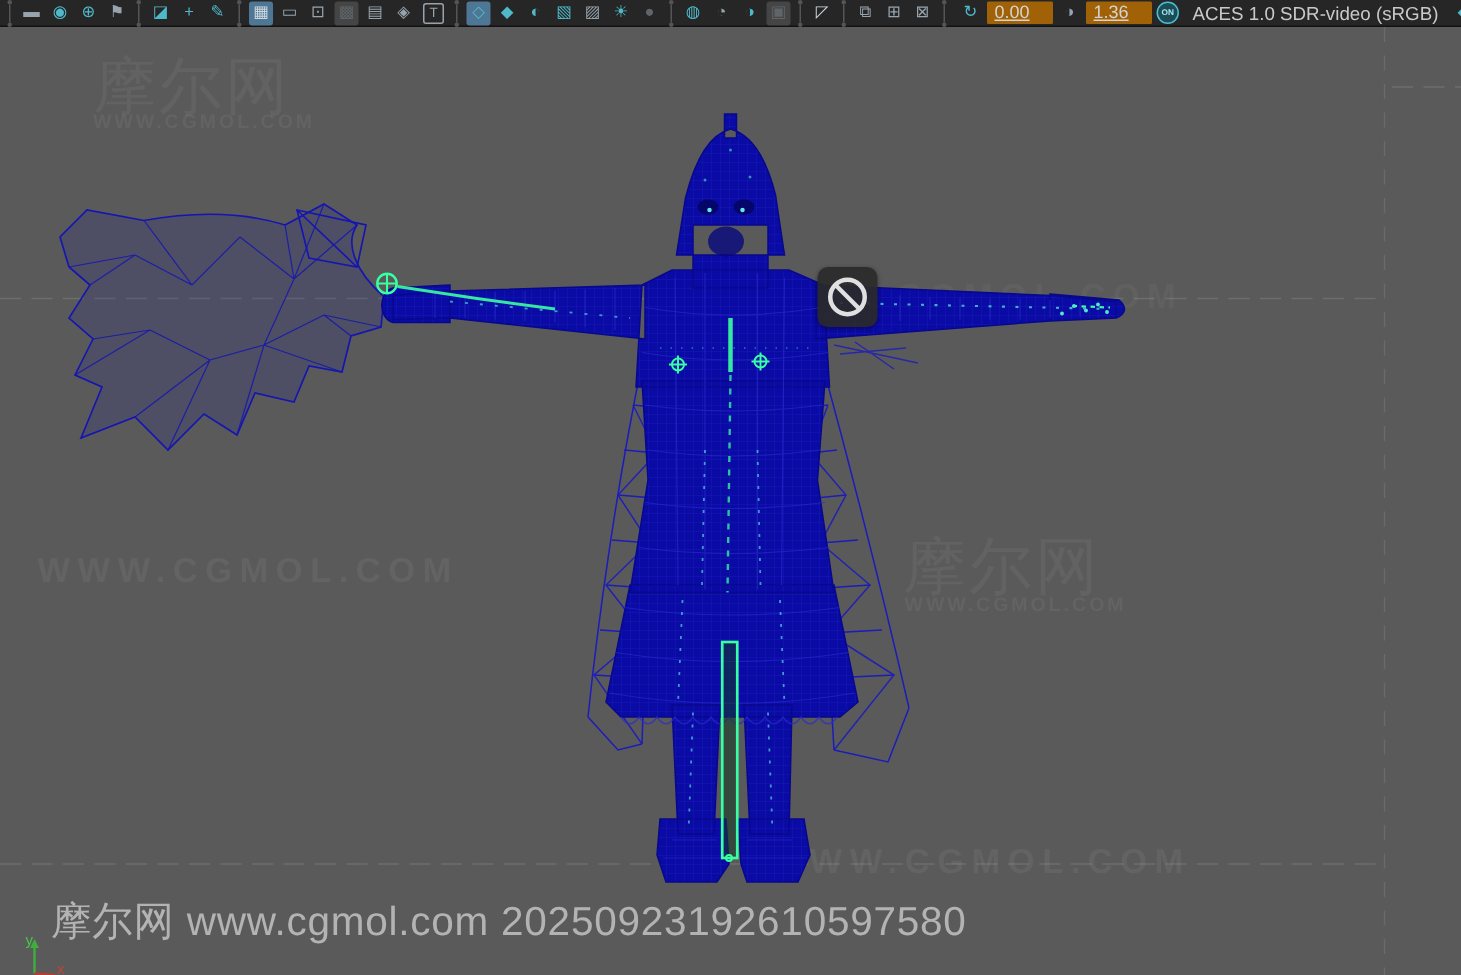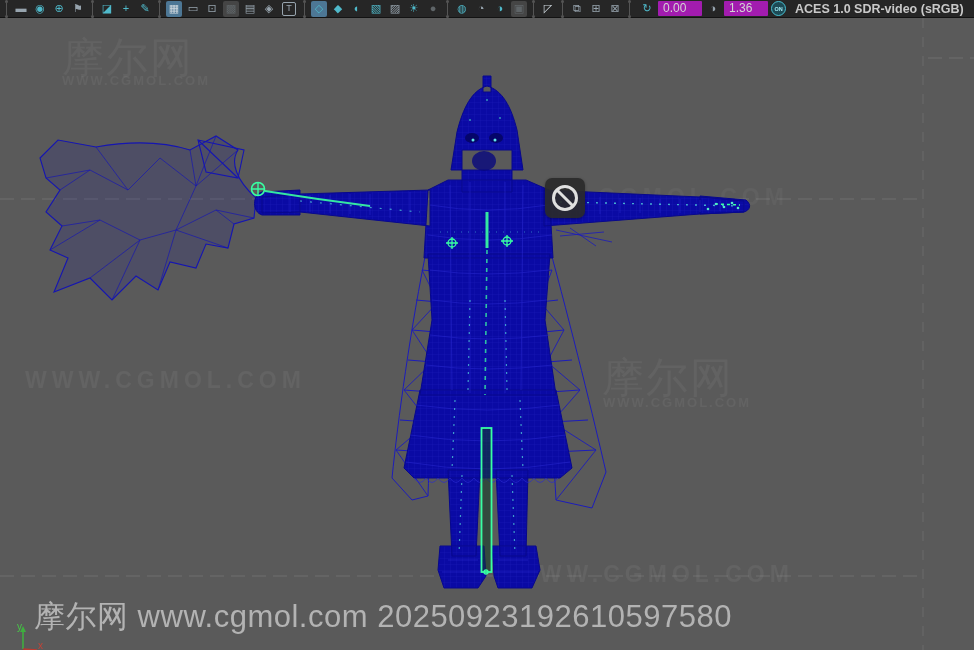--- a/index.html
+++ b/index.html
@@ -18,39 +18,39 @@
   .tint-light{color:#cfd8de;}
   .tint-dim{color:#5f6568;}
   .hl-blue{background:#4d7795;}
   .hl-dark{background:#454545;}
   .tb-boxed{border:1px solid #97a4ae;width:12px;height:12px;line-height:11px;font-size:9px;margin:0 2px;}
   .tb-divider{width:1px;height:12px;background:#555;margin:0 3px;flex:0 0 auto;position:relative;}
   .tb-divider::before,.tb-divider::after{content:"";position:absolute;left:-1px;width:3px;height:3px;
            border-radius:50%;background:#555;}
   .tb-divider::before{top:-3px;} .tb-divider::after{bottom:-3px;}
   .tb-spacer{flex:1 1 auto;}
-  .tb-field{background:#a21caf;color:#d4d4d4;font-size:12px;padding:0 5px;height:15px;
-            line-height:15px;min-width:34px;border-radius:1px;flex:0 0 auto;cursor:text;}
+  .tb-field{background:#a16207;color:#d4d4d4;font-size:12px;padding:0 5px;height:15px;
+            line-height:15px;min-width:34px;border-radius:1px;flex:0 0 auto;cursor:text;text-decoration:underline;}
   .tb-badge{width:15px;height:15px;border-radius:50%;background:#1d4b56;border:1.5px solid #46c0d2;
             color:#9feaf4;font-size:5.5px;font-weight:bold;text-align:center;line-height:14px;
             flex:0 0 auto;cursor:pointer;box-sizing:border-box;}
-  .tb-label{color:#c9c9c9;font-size:12.5px;margin:4px 6px;white-space:nowrap;flex:0 0 auto;cursor:pointer;font-weight:bold;}
+  .tb-label{color:#c9c9c9;font-size:12.5px;margin:4px 6px;white-space:nowrap;flex:0 0 auto;cursor:pointer;}
 
   
   .viewport{position:absolute;top:18px;left:0;width:974px;height:632px;background:#5a5a5a;overflow:hidden;}
   .scene{position:absolute;top:0;left:0;}
 
   .wm{fill:rgba(255,255,255,0.055);font-weight:bold;}
   .wm-cn{font-size:42px;letter-spacing:2px;font-weight:normal;fill:rgba(255,255,255,0.05);}
   .wm-small{font-size:13px;letter-spacing:2px;}
   .wm-big{font-size:23px;letter-spacing:5px;}
 
   .noentry{position:absolute;left:545px;top:160px;width:40px;height:40px;border-radius:7px;
            background:rgba(42,42,42,0.92);box-shadow:0 1px 3px rgba(0,0,0,.35);}
-  .caption{position:absolute;left:34px;top:578px;font-size:31px;color:#b3b3b3;
+  .caption{position:absolute;left:34px;top:578px;font-size:27px;color:#b3b3b3;
            letter-spacing:0.5px;white-space:nowrap;}
 </style>
 </head>
 <body>
 
 <div class="stage">
 
   <div class="toolbar">
     <div class="tb-items">
         <span class="tb-divider"></span>

